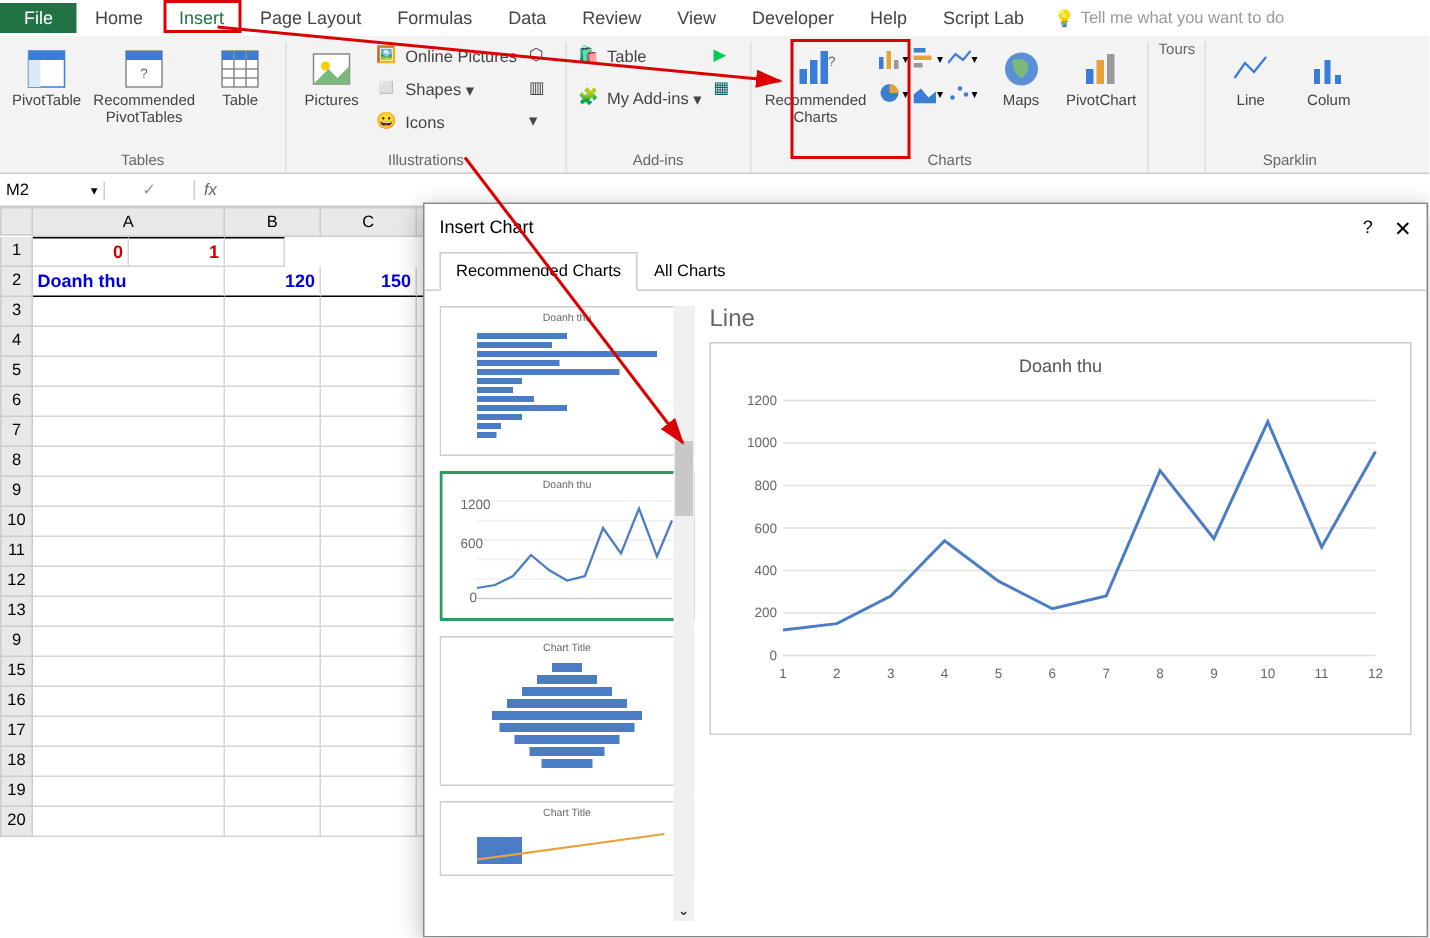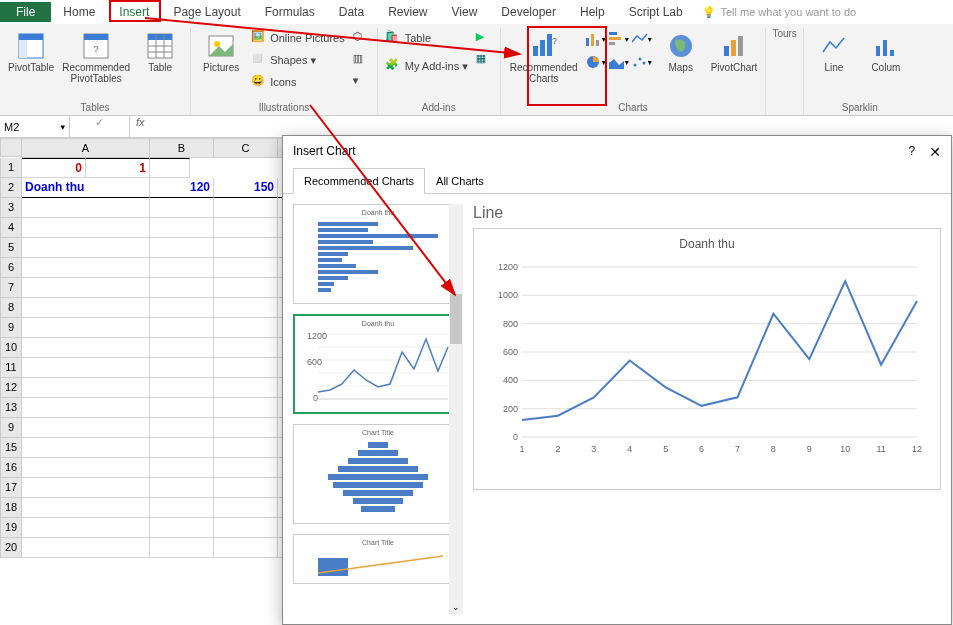--- a/index.html
+++ b/index.html
@@ -15,21 +15,21 @@
 .rgroup .items{display:flex;gap:4px;align-items:flex-start;flex:1}
 .big-btn{display:flex;flex-direction:column;align-items:center;width:auto;min-width:48px;font-size:10px;text-align:center;cursor:pointer;padding:2px;color:#444}
 .big-btn .ico{width:32px;height:32px;display:flex;align-items:center;justify-content:center}
 .small-btn{display:flex;align-items:center;gap:3px;font-size:11px;cursor:pointer;padding:2px;color:#444}
 .small-btn .ico{width:16px;height:16px}
 .stack{display:flex;flex-direction:column;gap:2px}
 .chart-grid{display:grid;grid-template-columns:repeat(3,22px);grid-template-rows:repeat(2,22px);gap:1px}
 .chart-grid .cg{width:22px;height:22px;display:flex;align-items:center;justify-content:center;cursor:pointer}
 .red-box{position:absolute;border:2px solid #d00;pointer-events:none;z-index:5}
 .arrow{position:absolute;pointer-events:none;z-index:6}
-.formula-bar{display:flex;height:22px;border-bottom:1px solid #ccc;font-size:11px}
+.formula-bar{display:flex;height:22px;border-bottom:1px solid #ccc;align-items:center;font-size:11px}
 .name-box{width:70px;border-right:1px solid #ccc;padding:0 4px;display:flex;align-items:center;justify-content:space-between}
 .fx{padding:0 6px;font-style:italic;color:#666}
 .sheet{position:relative}
 .col-h{width:64px;background:#e8e8e8;border:1px solid #ccc;border-left:none;font-size:11px;text-align:center;line-height:18px}
 .row{display:flex;height:20px}
 .row-h{width:22px;background:#e8e8e8;border:1px solid #ccc;border-top:none;font-size:11px;text-align:center;line-height:19px}
 .cell{width:64px;border-right:1px solid #d4d4d4;border-bottom:1px solid #d4d4d4;font-size:12px;padding:0 3px;line-height:19px;text-align:right}
 .cell.wide{width:128px;text-align:left}
 .cell.hdr{font-weight:bold}
 .cell.red{color:#c00}

